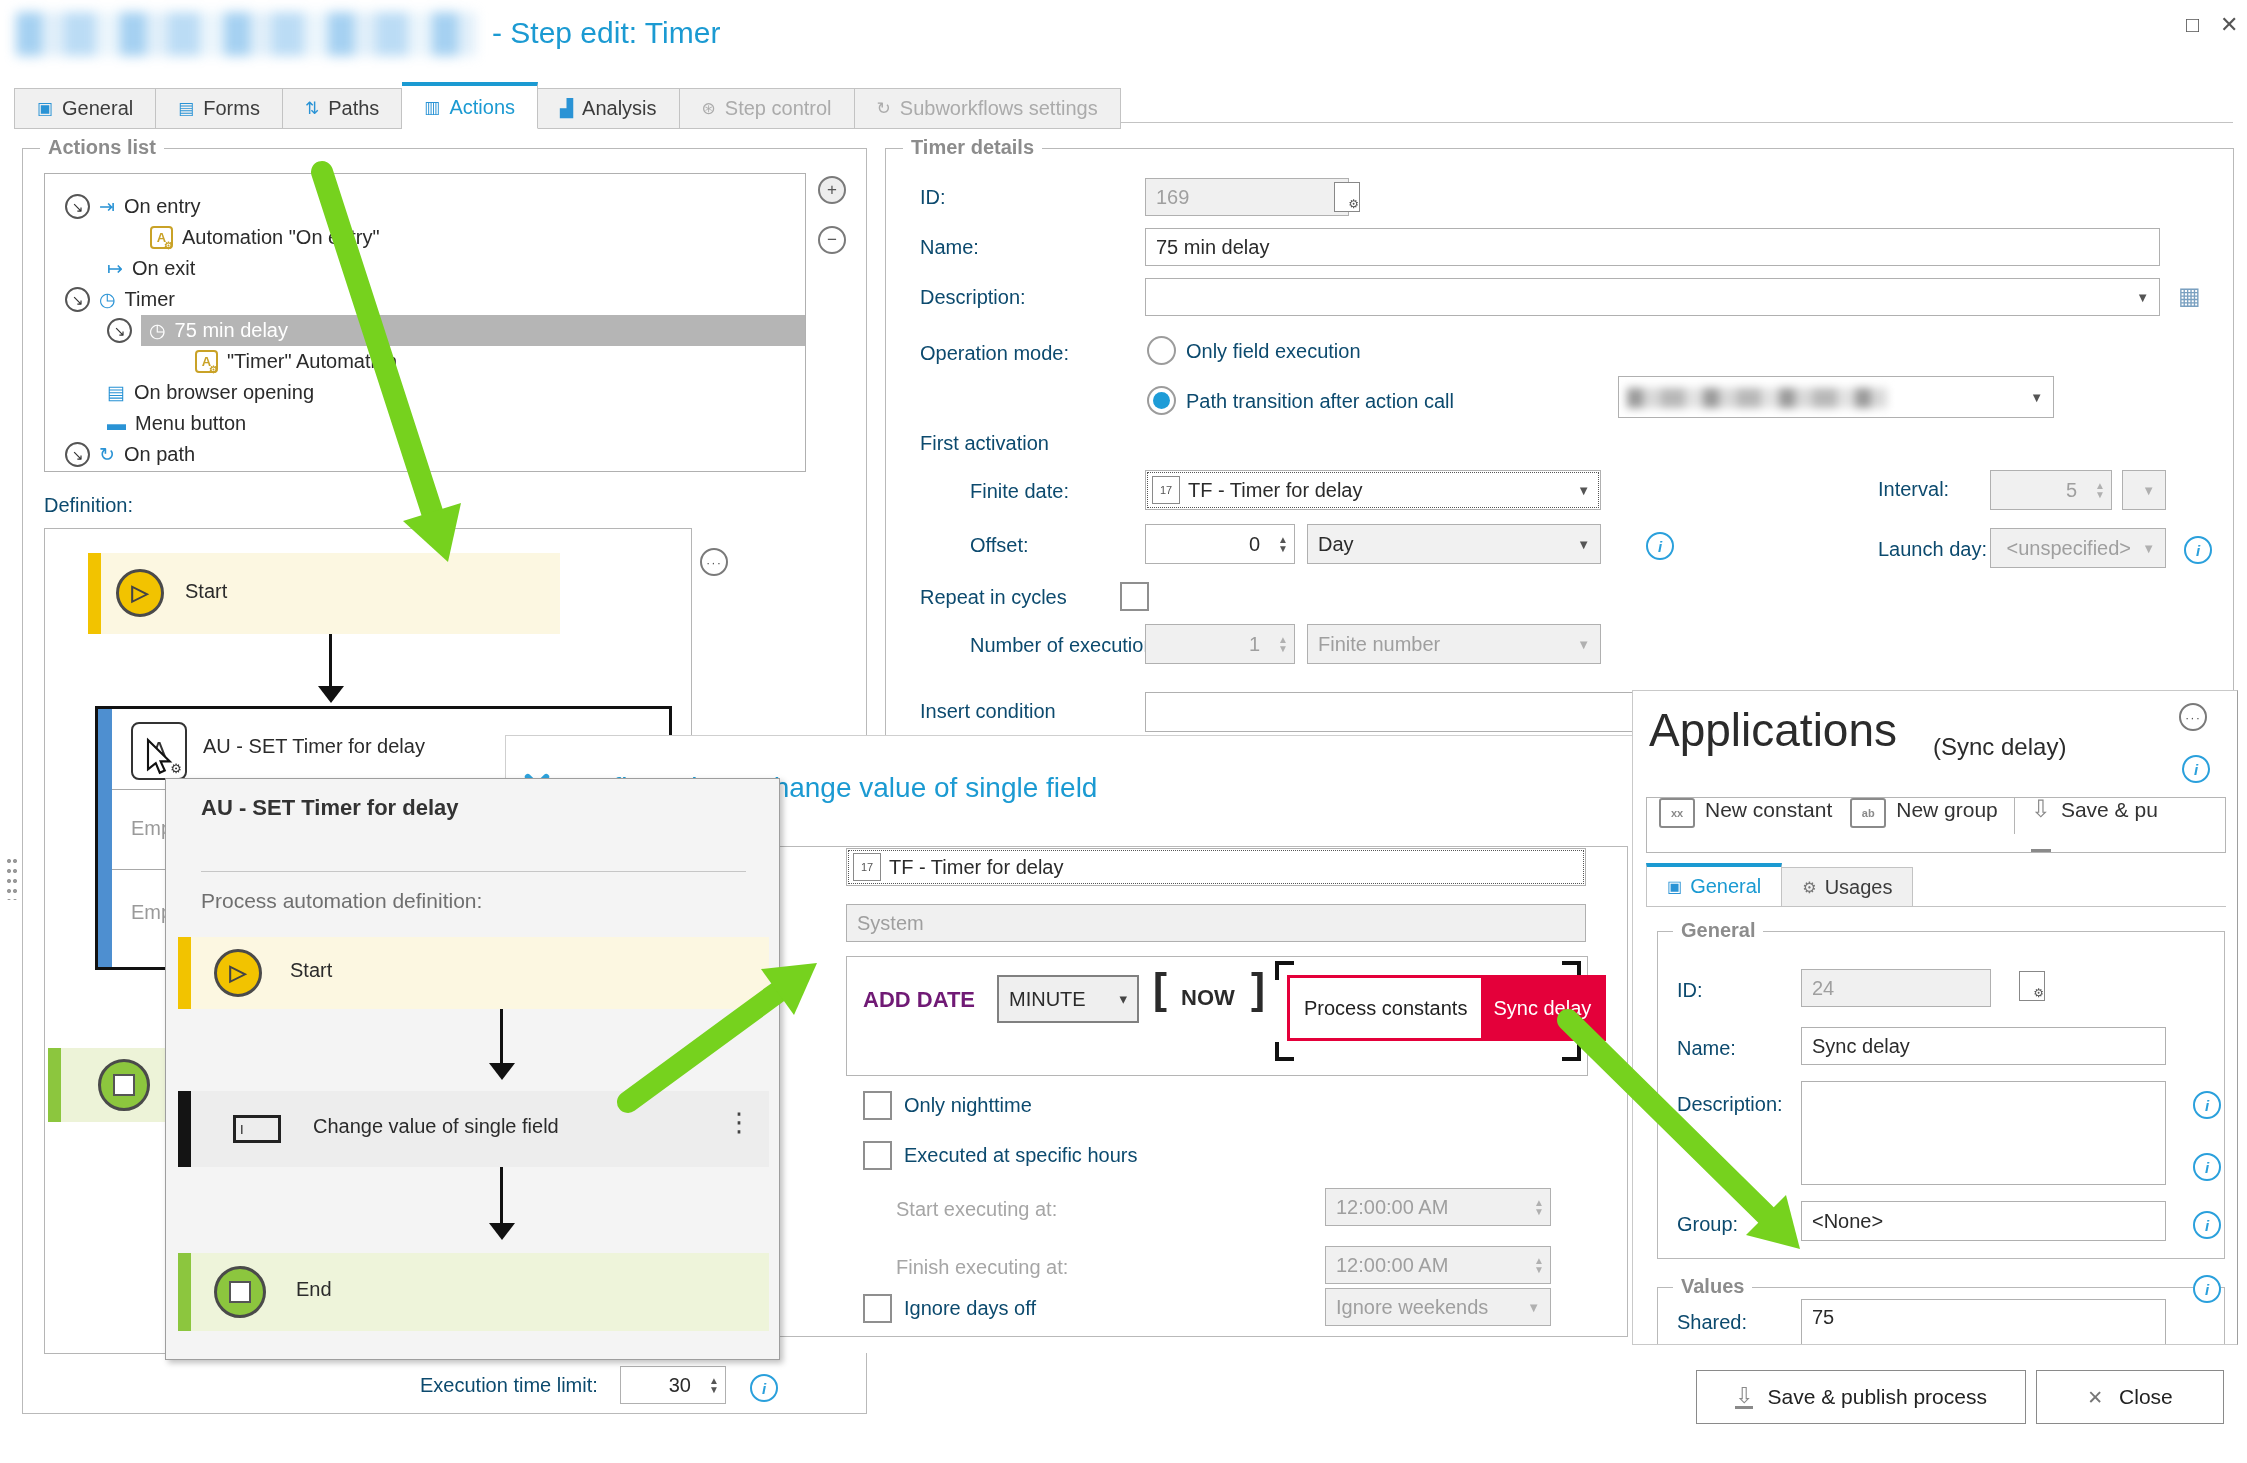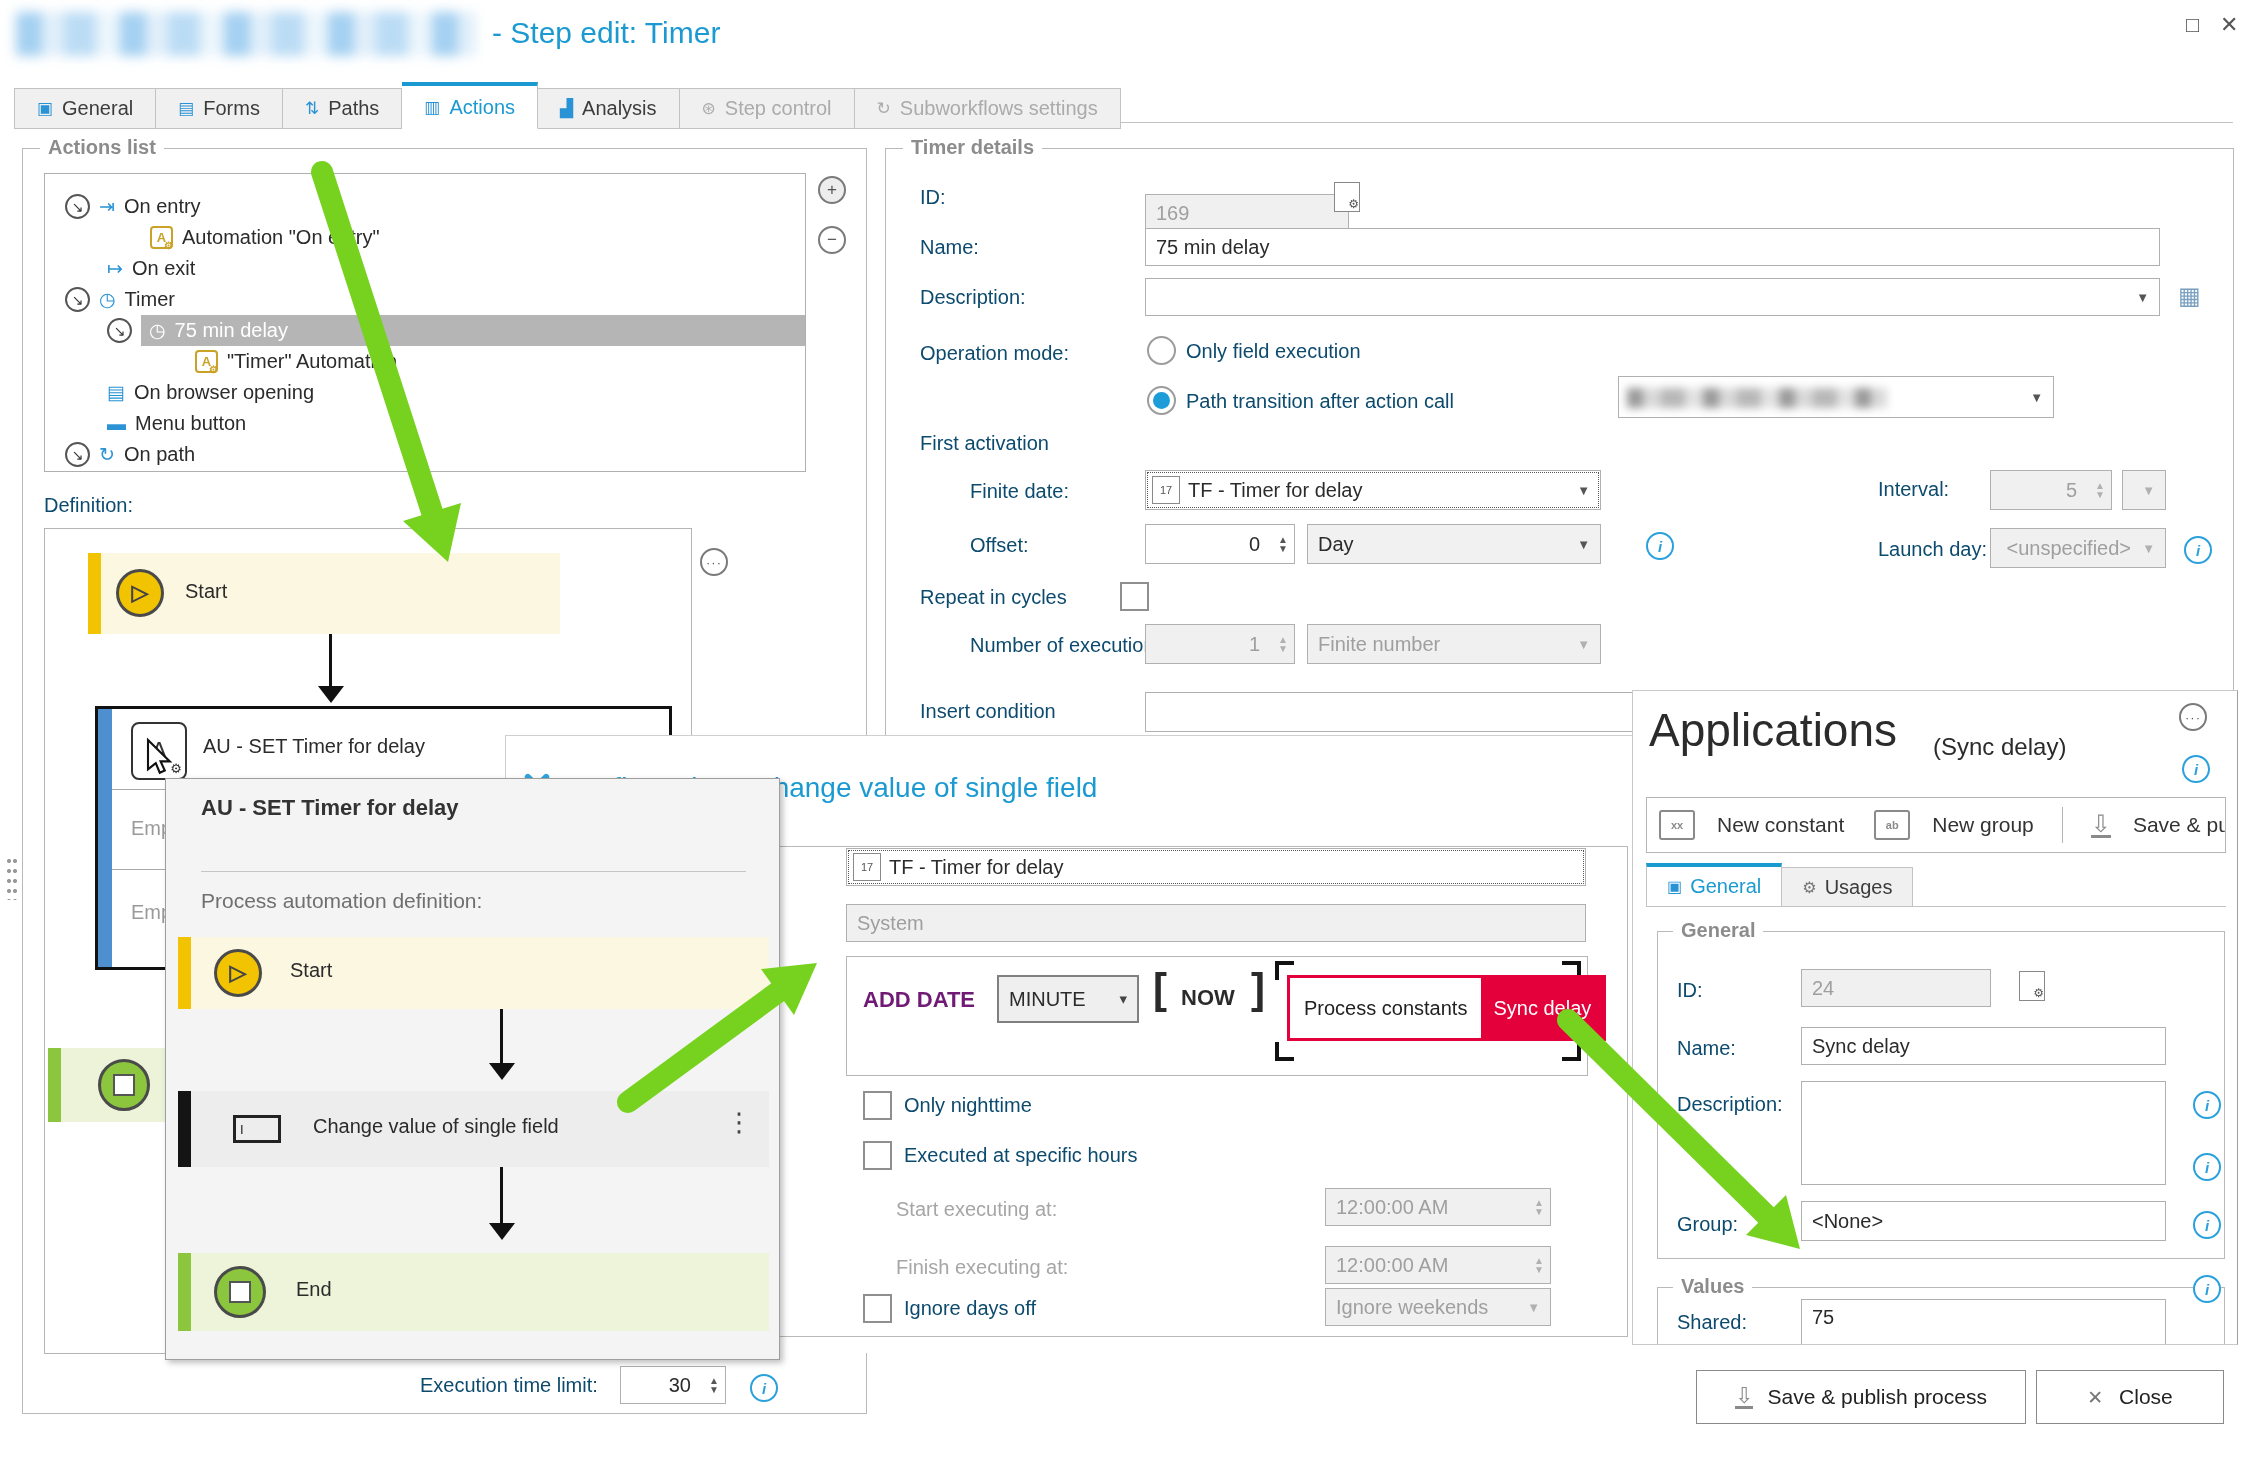--- a/index.html
+++ b/index.html
@@ -218,21 +218,21 @@
     </span>
 </div>
 <div class="info" style="left:750px;top:1374px">
     <span>i</span>
   </div>
 
 <div class="gbox abs" style="left:885px;top:148px;width:1347px;height:852px;background:transparent"></div>
 <div class="glegend abs" style="left:903px;top:136px">Timer details</div>
 
 <div class="abs lbl" style="left:920px;top:186px">ID:</div>
-<div class="inp dis" style="left:1145px;top:194px;width:204px;height:38px">
+<div class="inp dis" style="left:1145px;top:178px;width:204px;height:38px">
   <span>169</span>
   </div>
 <span class="docico" style="left:1334px;top:182px">
     <span>⚙</span>
   </span>
 
 <div class="abs lbl" style="left:920px;top:236px">Name:</div>
 <div class="inp" style="left:1145px;top:228px;width:1015px;height:38px">
   <span>75 min delay</span>
   </div>
@@ -431,21 +431,21 @@
   <div class="circbtn" style="left:546px;top:12px">
     <span style="font-size:13px;letter-spacing:1px">···</span>
     </div>
   <div class="info" style="left:549px;top:64px">
       <span>i</span>
     </div>
 
   <div class="abs nw" style="left:16px;top:12px;font-size:46px;color:#2b2b2b">Applications</div>
   <div class="abs nw" style="left:300px;top:42px;font-size:24px;color:#2b2b2b">(Sync delay)</div>
 
-  <div class="abs" style="left:13px;top:106px;width:580px;height:56px;border:1px solid #b5b5b5;display:flex;align-items:center;gap:22px;padding:0 12px;box-sizing:border-box;overflow:hidden">
+  <div class="abs" style="left:13px;top:106px;width:580px;height:56px;border:1px solid #b5b5b5;display:flex;gap:10px;padding:0 12px;box-sizing:border-box;overflow:hidden">
     <span style="width:32px;height:26px;border:2px solid #8a8a8a;border-radius:3px;font-size:11px;font-weight:bold;color:#8a8a8a;display:flex;align-items:center;justify-content:center;flex:none">
       <span>xx</span>
       </span>
     <span class="nw" style="font-size:21px;color:#333">New constant</span>
     <span style="width:32px;height:26px;border:2px solid #8a8a8a;border-radius:3px;font-size:11px;font-weight:bold;color:#8a8a8a;display:flex;align-items:center;justify-content:center;flex:none;margin-left:8px">
       <span>ab</span>
       </span>
     <span class="nw" style="font-size:21px;color:#333">New group</span>
     <span style="width:1px;height:36px;background:#b5b5b5;margin:0 6px;flex:none"></span>
     <span style="font-size:24px;color:#8a8a8a;border-bottom:3px solid #8a8a8a;line-height:22px;flex:none">

